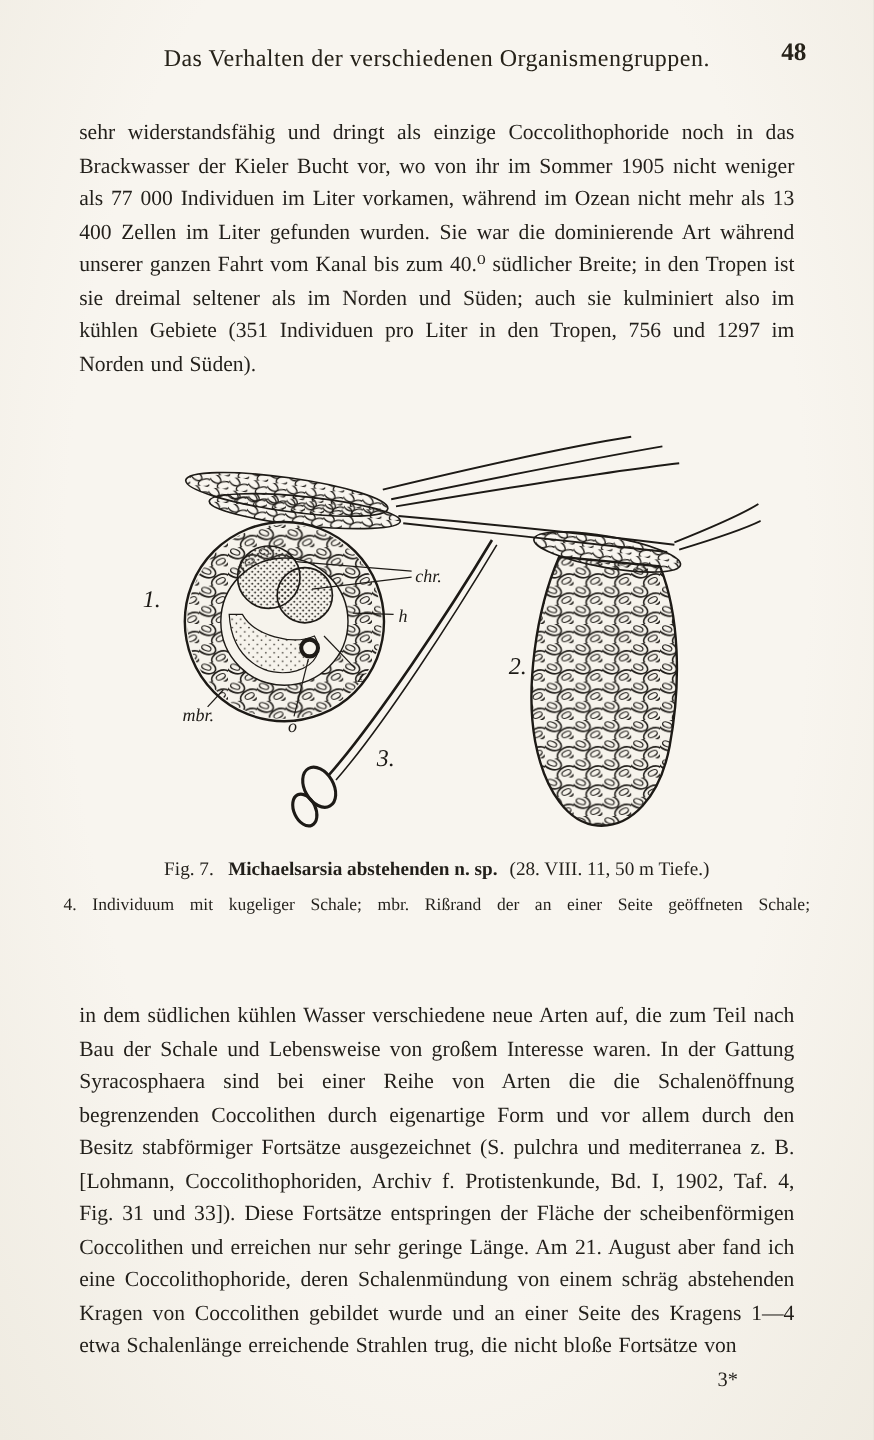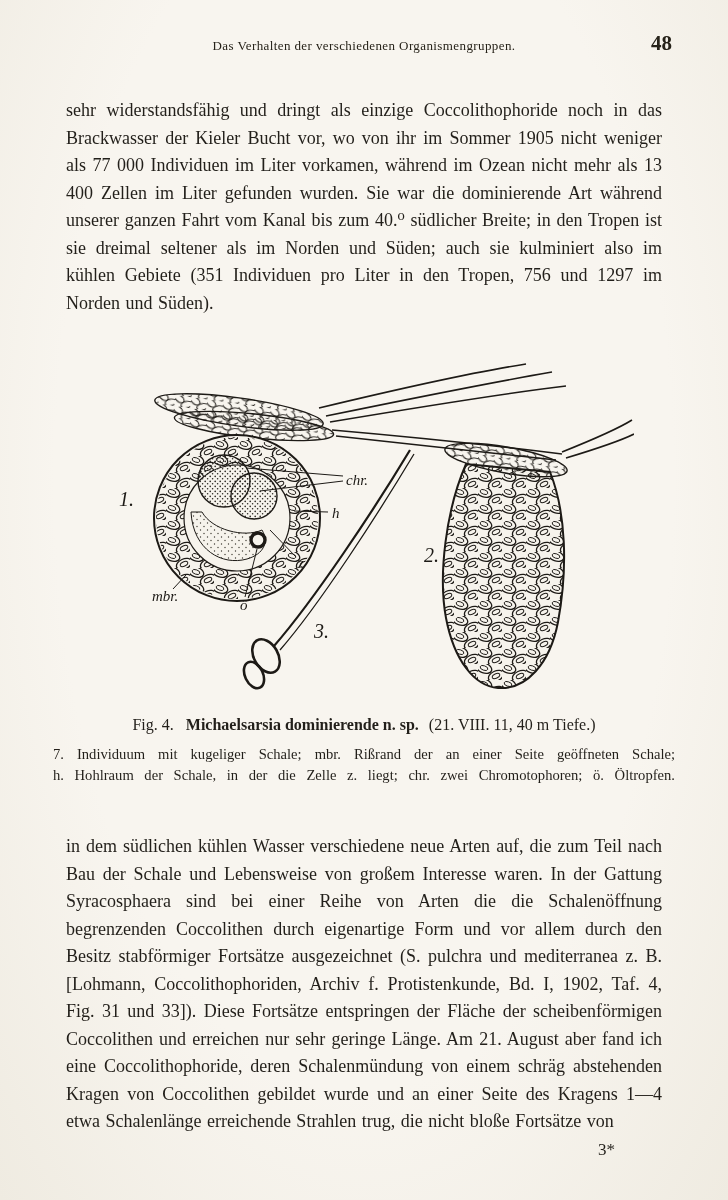--- a/index.html
+++ b/index.html
@@ -8,21 +8,21 @@
     width:728px;height:1200px;
     margin:0 auto;
     background:#f6f3ec;
     background-image:radial-gradient(ellipse at 50% 40%, #f8f5ef 60%, #efebe1 100%);
     font-family:"Liberation Serif","DejaVu Serif",serif;
     color:#211e1a;
     overflow:hidden;
   }
   .running-head{
     position:absolute;top:38px;left:0;right:0;
-    text-align:center;font-size:13px;letter-spacing:.4px;color:#262219;
+    text-align:center;font-size:20px;letter-spacing:.4px;color:#262219;
   }
   .page-number{
     position:absolute;top:31px;right:56px;
     font-size:21px;font-weight:700;color:#262219;
   }
   .body-text{
     position:absolute;left:53px;width:622px;
     font-size:18px;line-height:27.5px;
     text-align:justify;word-spacing:1px;color:#221f1a;
   }
@@ -143,28 +143,27 @@
       <text x="220" y="278" class="figlabel">3.</text>
       <text x="252" y="125" class="ptlabel">chr.</text>
       <text x="238" y="158" class="ptlabel">h</text>
       <text x="204" y="208" class="ptlabel">z</text>
       <text x="58" y="241" class="ptlabel">mbr.</text>
       <text x="146" y="250" class="ptlabel">ö</text>
     </svg>
   </div>
 
   <div class="fig-caption">
-    <span class="prefix">Fig. 4.</span>
-    <span class="species">Michaelsarsia dominierende n. sp.</span>
-    <span class="detail">(21. VIII. 11, 40 m Tiefe.)</span>
+    <span class="prefix">Fig. 7.</span>
+    <span class="species">Michaelsarsia abstehenden n. sp.</span>
+    <span class="detail">(28. VIII. 11, 50 m Tiefe.)</span>
   </div>
 
   <div class="fig-legend">
-    <div>7. Individuum mit kugeliger Schale; mbr. Rißrand der an einer Seite geöffneten Schale;</div>
-    <div>h. Hohlraum der Schale, in der die Zelle z. liegt; chr. zwei Chromotophoren; ö. Öltropfen.</div>
+    <div>4. Individuum mit kugeliger Schale; mbr. Rißrand der an einer Seite geöffneten Schale;</div>
   </div>
 
   <div class="body-text body-bottom">
     <p>in dem südlichen kühlen Wasser verschiedene neue Arten auf, die zum Teil nach Bau der Schale und Lebensweise von großem Interesse waren. In der Gattung Syracosphaera sind bei einer Reihe von Arten die die Schalenöffnung begrenzenden Coccolithen durch eigenartige Form und vor allem durch den Besitz stabförmiger Fortsätze ausgezeichnet (S. pulchra und mediterranea z. B. [Lohmann, Coccolithophoriden, Archiv f. Protistenkunde, Bd. I, 1902, Taf. 4, Fig. 31 und 33]). Diese Fortsätze entspringen der Fläche der scheibenförmigen Coccolithen und erreichen nur sehr geringe Länge. Am 21. August aber fand ich eine Coccolithophoride, deren Schalenmündung von einem schräg abstehenden Kragen von Coccolithen gebildet wurde und an einer Seite des Kragens 1—4 etwa Schalenlänge erreichende Strahlen trug, die nicht bloße Fortsätze von</p>
   </div>
 
   <div class="signature-mark">3*</div>
 
 </div>
 

